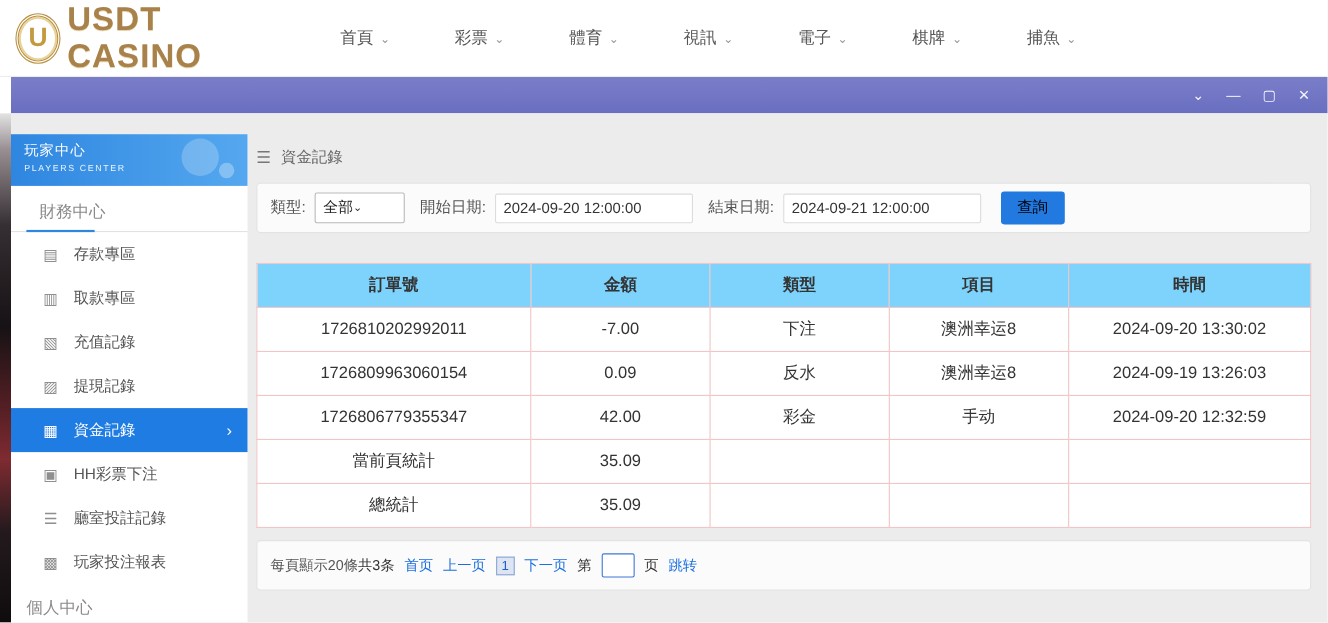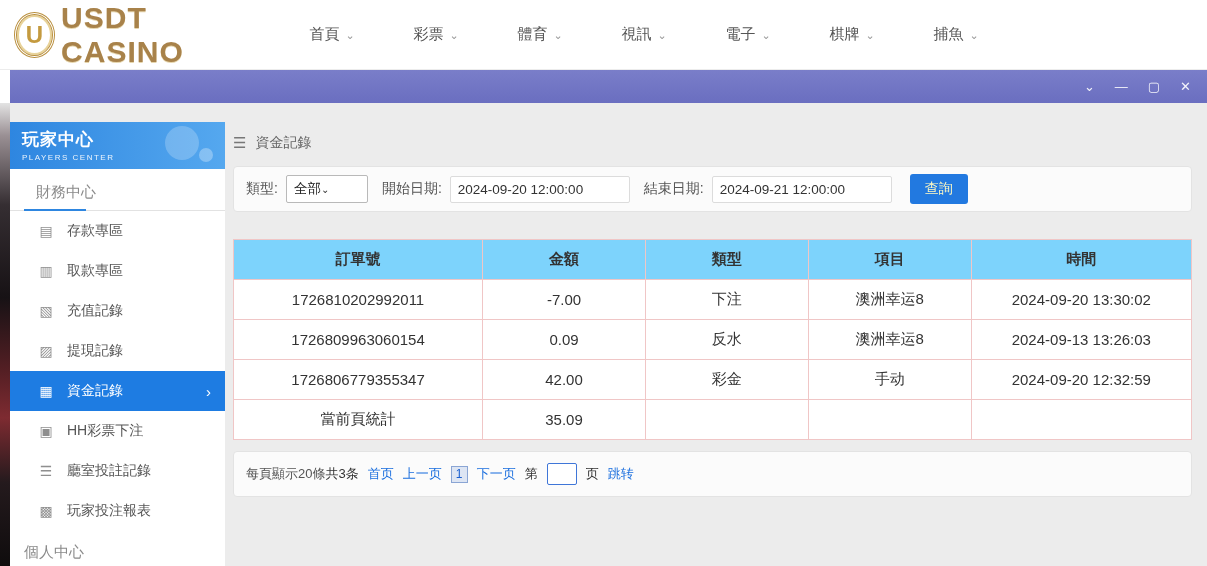--- a/index.html
+++ b/index.html
@@ -36,21 +36,21 @@
     background:linear-gradient(180deg,#e3e3e3 0%,#9a9094 7%,#352e32 22%,#171215 42%,
       #551f24 58%,#7e2b31 68%,#241a1d 82%,#0f0c0d 100%); }
 
   
   .workspace { position:absolute; left:10px; top:103px; width:1197px; height:463px; background:#ececec; }
 
   
   .sidebar { position:absolute; left:0; top:19px; width:215px; bottom:0; background:#fff; }
   .sidebar-header { height:47px; background:linear-gradient(90deg,#2e86e0 0%,#55a8ef 100%);
     color:#fff; padding:6px 12px; position:relative; overflow:hidden; }
-  .sidebar-title { font-size:17px; font-weight:bold; letter-spacing:1px; }
+  .sidebar-title { font-size:13px; font-weight:normal; letter-spacing:1px; }
   .sidebar-subtitle { font-size:8px; letter-spacing:1.5px; opacity:.9; margin-top:2px; }
   .deco-circle { position:absolute; border-radius:50%; background:rgba(255,255,255,.22); }
   .deco-1 { width:34px; height:34px; right:26px; top:4px; }
   .deco-2 { width:14px; height:14px; right:12px; top:26px; background:rgba(255,255,255,.30); }
   .section-title { color:#8a8a8a; font-size:15px; padding:14px 14px 8px 26px;
     border-bottom:1px solid #e2e2e2; position:relative; }
   .section-title .seg { position:absolute; left:14px; bottom:-1px; width:62px; height:2px; background:#2e86e0; }
   .menu-item { height:40px; display:flex; align-items:center; padding-left:28px; gap:13px;
     color:#555; font-size:14px; cursor:pointer; position:relative; }
   .menu-icon { width:16px; text-align:center; color:#8f8f8f; font-size:14px; }
@@ -68,21 +68,21 @@
     border-radius:4px; display:flex; align-items:center; padding:0 12px; gap:8px;
     font-size:14px; color:#555; }
   .select-box { width:82px; height:28px; background:#fff; border:1px solid #b9b9b9; border-radius:2px;
     display:flex; align-items:center; padding:0 7px; cursor:pointer;
     color:#222; font-size:13.5px; }
   .select-box .sel-chev { font-size:10px; color:#333; }
   .date-input { width:180px; height:27px; border:1px solid #dcdcdc; border-radius:2px;
     font-size:13.5px; color:#333; padding:0 7px; background:#fff;
     font-family:"Liberation Sans","DejaVu Sans",sans-serif; }
   .flabel { margin-left:6px; }
-  .query-btn { margin-left:10px; height:30px; padding:0 15px; background:#2279e0; color:#fef9c3;
+  .query-btn { margin-left:10px; height:30px; padding:0 15px; background:#2279e0; color:#000000;
     border:none; border-radius:3px; font-size:14px; cursor:pointer;
     font-family:"Liberation Sans","DejaVu Sans",sans-serif; }
 
   .data-table { margin-top:27px; width:100%; border-collapse:collapse; background:#fff; }
   .data-table th, .data-table td { border:1px solid #f0c6c6; height:40px; text-align:center;
     font-size:15px; color:#333; padding:0 6px; }
   .data-table th { background:#7dd3fc; font-weight:bold; }
   .col-order { width:26%; } .col-amount { width:17%; } .col-type { width:17%; }
   .col-item { width:17%; } .col-time { width:23%; }
 
@@ -234,31 +234,38 @@
           <td>-7.00</td>
           <td>下注</td>
           <td>澳洲幸运8</td>
           <td>2024-09-20 13:30:02</td>
         </tr>
         <tr>
           <td>1726809963060154</td>
           <td>0.09</td>
           <td>反水</td>
           <td>澳洲幸运8</td>
-          <td>2024-09-13 13:26:03</td>
+          <td>2024-09-19 13:26:03</td>
         </tr>
         <tr>
           <td>1726806779355347</td>
           <td>42.00</td>
           <td>彩金</td>
           <td>手动</td>
           <td>2024-09-20 12:32:59</td>
         </tr>
         <tr>
           <td>當前頁統計</td>
+          <td>35.09</td>
+          <td></td>
+          <td></td>
+          <td></td>
+        </tr>
+        <tr>
+          <td>總統計</td>
           <td>35.09</td>
           <td></td>
           <td></td>
           <td></td>
         </tr>
       </tbody>
     </table>
 
     <div class="footer-card">
       <span>每頁顯示20條</span>

